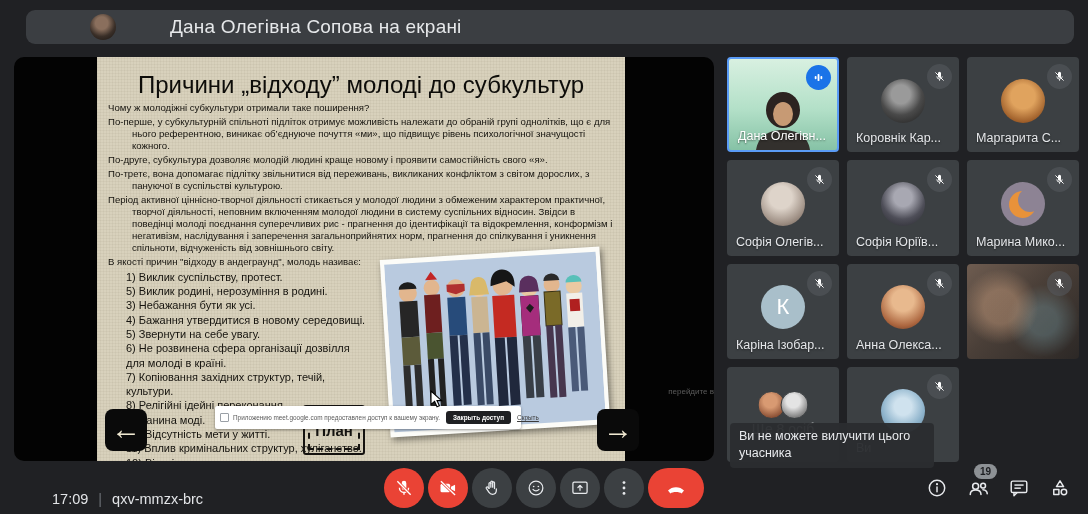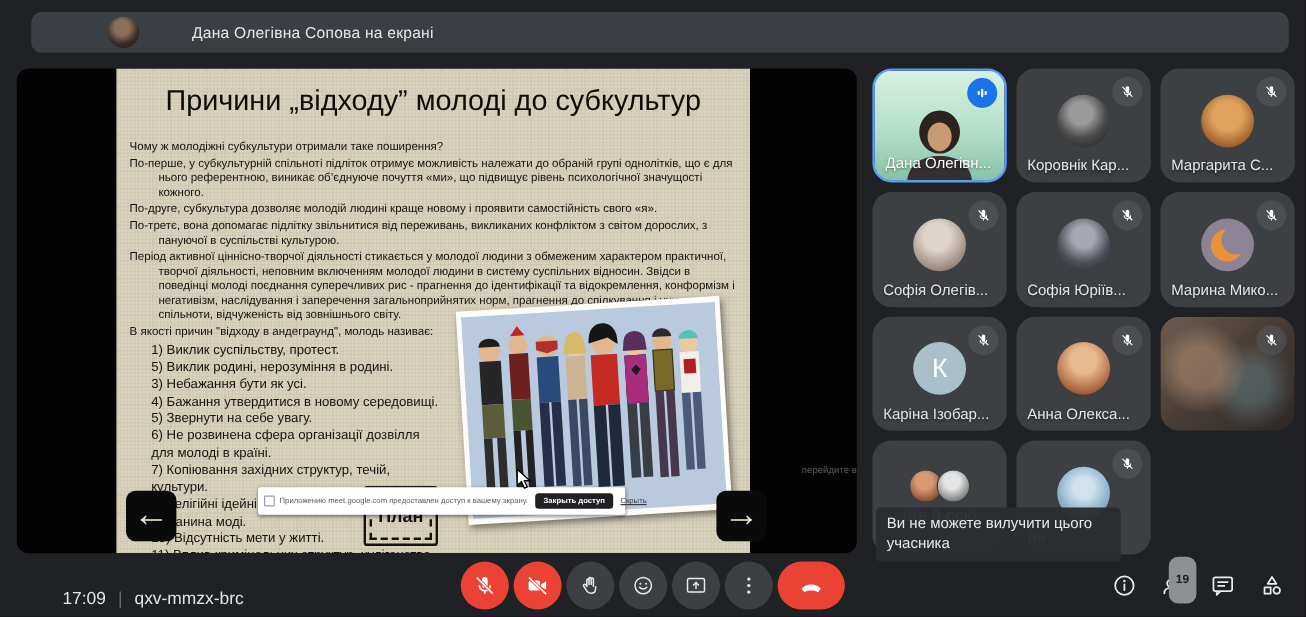--- a/index.html
+++ b/index.html
@@ -6,29 +6,29 @@
   body{
     width:1088px;height:514px;position:relative;overflow:hidden;
     background:#202124;font-family:"Liberation Sans",sans-serif;
     -webkit-font-smoothing:antialiased;
   }
   
   .banner{position:absolute;left:26px;top:10px;width:1048px;height:34px;
     background:#3b3e42;border-radius:9px;display:flex;align-items:center;}
   .banner .avatar-sm{position:absolute;left:64px;top:4px;width:26px;height:26px;border-radius:50%;
     background:radial-gradient(circle at 45% 35%,#8a6f5d 0 28%,#3a2f28 60%,#17120f);}
-  .banner .btxt{position:absolute;left:134px;font-size:13px;color:#e6e8ea;letter-spacing:.2px;}
+  .banner .btxt{position:absolute;left:144px;font-size:19px;color:#e6e8ea;letter-spacing:.2px;}
   
   .stage{position:absolute;left:14px;top:57px;width:700px;height:404px;background:#030303;
     border-radius:10px;overflow:hidden;}
   .slide{position:absolute;left:83px;top:0;width:528px;height:404px;color:#15130e;
     background-color:#d8d1bc;
     background-image:repeating-linear-gradient(0deg,rgba(90,80,55,.05) 0 1px,transparent 1px 3px),
                      repeating-linear-gradient(90deg,rgba(90,80,55,.05) 0 1px,transparent 1px 3px);}
-  .slide h1{margin:14px 8px 18px;font-size:24px;font-weight:500;text-align:center;color:#0d0c09;}
+  .slide h1{margin:14px 8px 3px;font-size:24px;font-weight:500;text-align:center;color:#0d0c09;}
   .sbody{margin:0 8px 0 11px;font-size:9.6px;line-height:1.25;}
   .sbody p{margin:0 0 2px;}
   .sbody p.hang{padding-left:24px;text-indent:-24px;}
   .reasons{width:262px;margin-left:11px;font-size:11px;line-height:1.3;}
   .reason{padding-left:18px;}
   
   .pic{position:absolute;left:288px;top:196px;width:212px;height:170px;background:#fcfcf8;
     padding:4px;box-shadow:2px 3px 6px rgba(0,0,0,.45);transform:rotate(-3.5deg);}
   .pic svg{display:block;width:100%;height:100%;}
   
@@ -50,21 +50,21 @@
   .sharebar .sicon{width:7px;height:7px;border:1px solid #9aa0a6;border-radius:1px;margin-right:4px;flex:none;}
   .sharebar .smsg{font-size:6.4px;color:#5a5a5a;white-space:nowrap;}
   .sharebar .sbtn{margin-left:6px;background:#1f2023;color:#fff;font-size:6.4px;font-weight:bold;
     padding:3px 7px;border-radius:3px;white-space:nowrap;cursor:pointer;}
   .sharebar .slink{margin-left:6px;font-size:6.4px;color:#3c3c3c;text-decoration:underline;cursor:pointer;}
   
   .cursor{position:absolute;left:430px;top:390px;z-index:60;}
   
   .grid{position:absolute;left:727px;top:57px;width:352px;height:405px;display:grid;
     grid-template-columns:repeat(3,1fr);grid-template-rows:repeat(4,1fr);gap:8px;}
-  .tile{position:relative;background:#3c4043;border-radius:16px;overflow:hidden;cursor:pointer;}
+  .tile{position:relative;background:#3c4043;border-radius:4px;overflow:hidden;cursor:pointer;}
   .tile .pname{position:absolute;left:9px;bottom:7px;font-size:12.5px;color:#e4e6e9;
     text-shadow:0 1px 2px rgba(0,0,0,.5);}
   .tile .center-name{position:absolute;left:0;right:0;top:54px;text-align:center;
     font-size:14px;color:#eceef0;}
   .micoff{position:absolute;top:7px;right:7px;width:25px;height:25px;border-radius:50%;
     background:rgba(85,89,94,.55);display:flex;align-items:center;justify-content:center;}
   .avatar{position:absolute;left:50%;top:46%;width:44px;height:44px;border-radius:50%;
     transform:translate(-50%,-50%);}
   
   .tile.speaking{border:2.5px solid #5a9bf6;
@@ -108,21 +108,21 @@
   .meet-info .sep{color:#6b6f74;}
   .controls{position:absolute;left:50%;top:6px;transform:translateX(-50%);display:flex;gap:4px;align-items:center;}
   .cbtn{width:40px;height:40px;border-radius:50%;display:flex;align-items:center;
     justify-content:center;cursor:pointer;flex:none;}
   .cbtn.red{background:#ea4335;} .cbtn.dark{background:#3c4043;}
   .cbtn.end{width:56px;border-radius:20px;background:#ea4335;}
   .rightbtns{position:absolute;right:16px;top:0;height:52px;display:flex;align-items:center;gap:17px;}
   .ribtn{position:relative;width:24px;height:24px;display:flex;align-items:center;
     justify-content:center;cursor:pointer;}
   .badge{position:absolute;top:-12px;right:-7px;background:#8d9195;color:#1d1e21;
-    font-size:10px;padding:14px 6px;border-radius:8px;font-weight:bold;}
+    font-size:10px;padding:2px 6px;border-radius:8px;font-weight:bold;}
   svg{display:block;}
 </style>
 </head>
 <body>
 
 <div class="banner">
   <span class="avatar-sm"></span>
   <span class="btxt">Дана Олегівна Сопова на екрані</span>
 </div>
 

